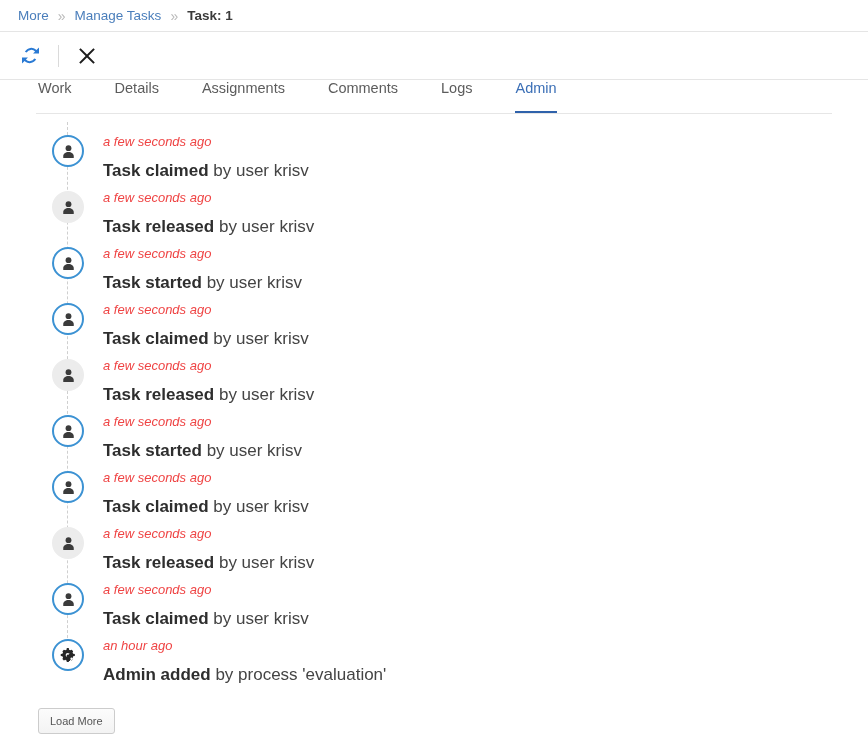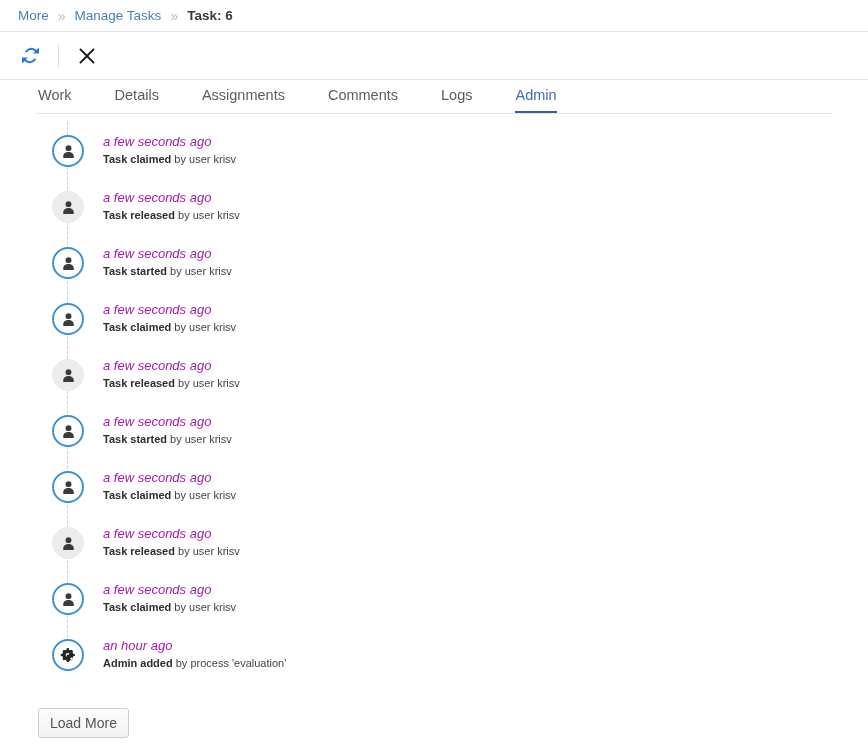--- a/index.html
+++ b/index.html
@@ -81,21 +81,21 @@
   }
   .tabs {
     display: flex;
     align-items: flex-end;
     height: 34px;
     padding-left: 38px;
   }
   .tab {
     font-size: 14.5px;
     color: #5c5c5c;
-    padding: 0 0 9px 0;
+    padding: 0 0 16px 0;
     margin-right: 43px;
     cursor: pointer;
     border-bottom: 3px solid transparent;
     line-height: 1;
     white-space: nowrap;
   }
   .tab.active {
     color: #3b6fb6;
     border-bottom-color: #2f62ab;
   }
@@ -151,58 +151,58 @@
   }
   .entry-marker svg { display: block; }
   .entry-body {
     margin-left: 103px;
     padding-top: 1px;
     line-height: 1.32;
   }
   .entry-time {
     font-style: italic;
     font-size: 13px;
-    color: #a21caf;
+    color: #ef4444;
     display: block;
   }
   .entry-desc {
-    font-size: 11px;
+    font-size: 17px;
     color: #444444;
     display: block;
-    margin-top: 2px;
+    margin-top: 10px;
   }
   .entry-desc b {
     font-weight: bold;
     color: #2e2e2e;
   }
 
   
   .load-more-row {
     padding: 6px 0 0 38px;
   }
   .load-more-btn {
     font-family: "Liberation Sans", sans-serif;
-    font-size: 14px;
+    font-size: 11px;
     color: #555555;
     background: linear-gradient(#fcfcfc, #f3f3f3);
     border: 1px solid #cccccc;
     border-radius: 3px;
     padding: 6px 11px;
     cursor: pointer;
   }
 </style>
 </head>
 <body>
 
 <div class="breadcrumb-bar" id="breadcrumb">
     <a class="crumb-link">More</a>
     <span class="crumb-sep">»</span>
     <a class="crumb-link">Manage Tasks</a>
     <span class="crumb-sep">»</span>
-    <span class="crumb-current">Task: 6</span>
+    <span class="crumb-current">Task: 1</span>
   </div>
 
 <div class="title-bar">
   <div class="title-actions">
     <button class="icon-btn refresh-btn" title="Refresh">
       <svg width="17" height="17" viewBox="0 0 16 16" aria-hidden="true">
         <path fill="#2a7ad4" d="M13.6 2.9a6.8 6.8 0 0 0-10.9 1.5l1.7.8A5 5 0 0 1 12.3 4.2l-1.9 1.9H16V0.5l-2.4 2.4z"></path>
         <path fill="#2a7ad4" d="M2.4 13.1a6.8 6.8 0 0 0 10.9-1.5l-1.7-.8A5 5 0 0 1 3.7 11.8l1.9-1.9H0v5.6l2.4-2.4z"></path>
       </svg>
     </button>

